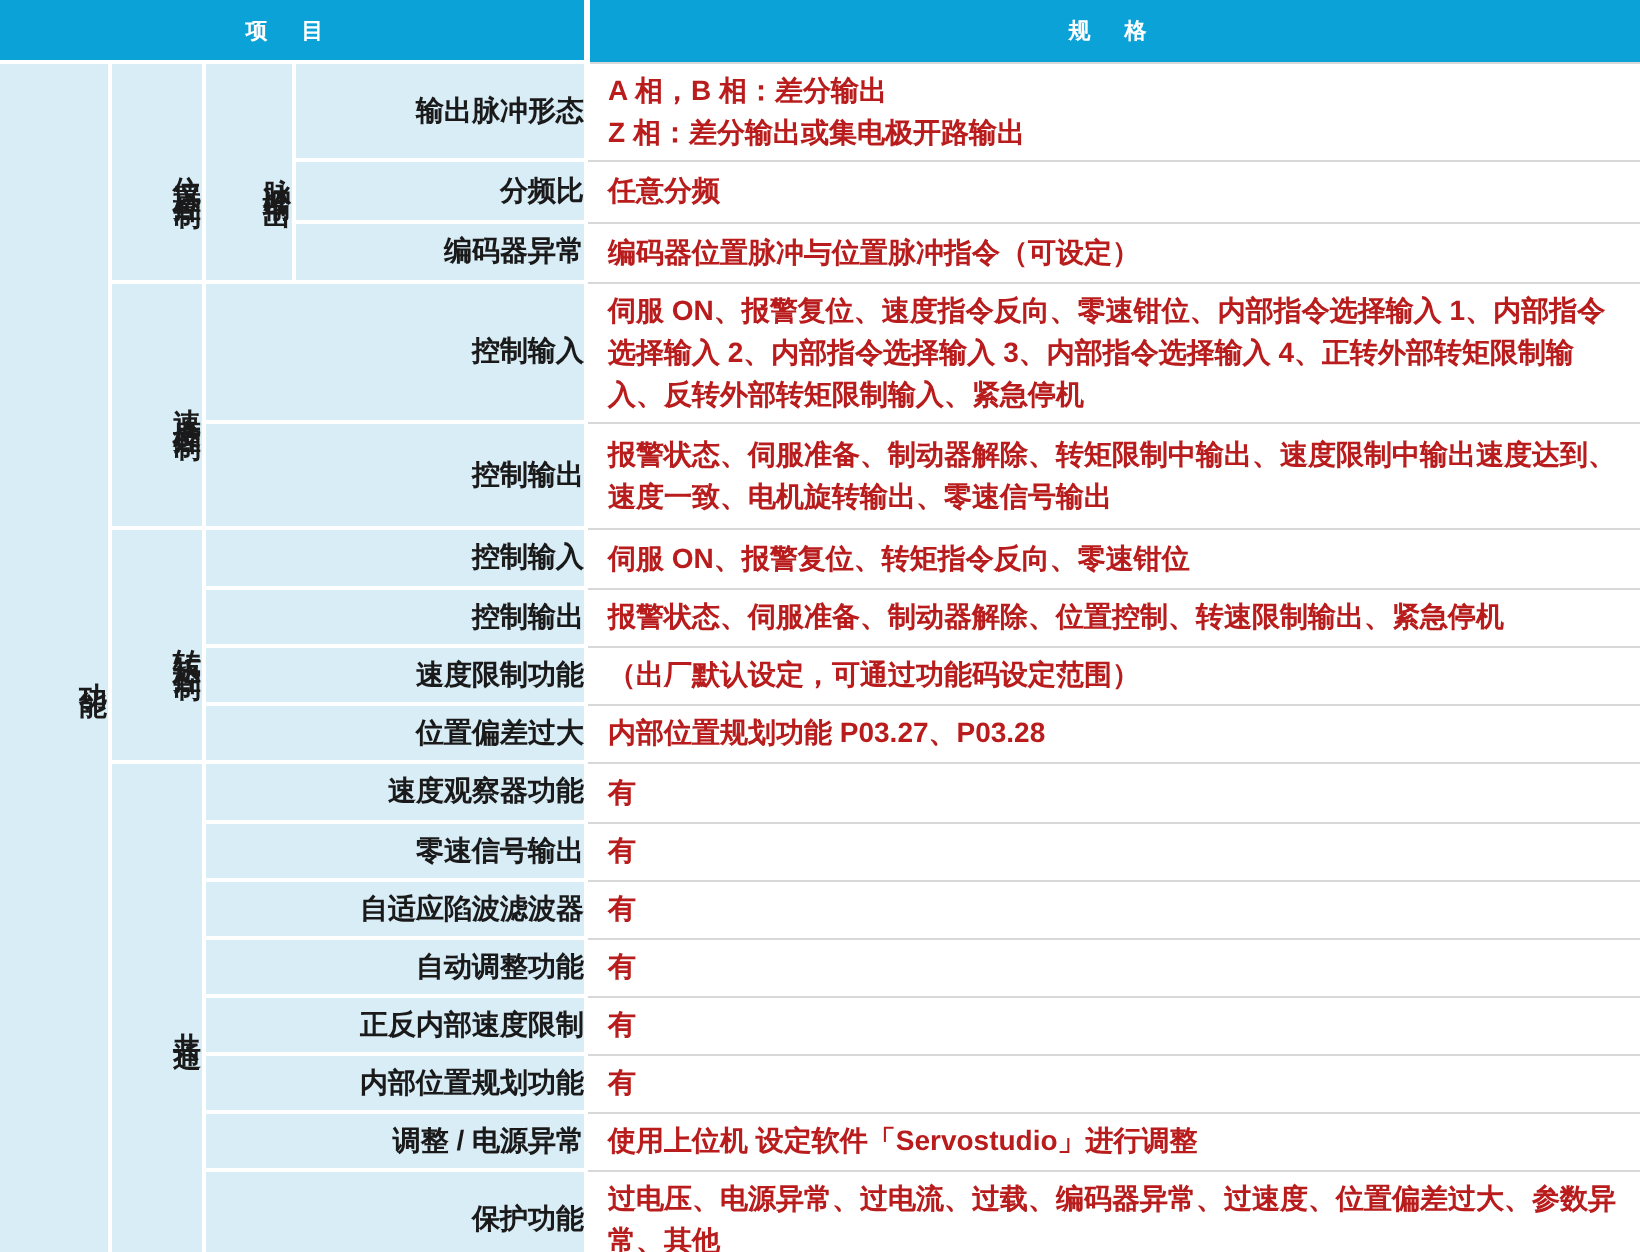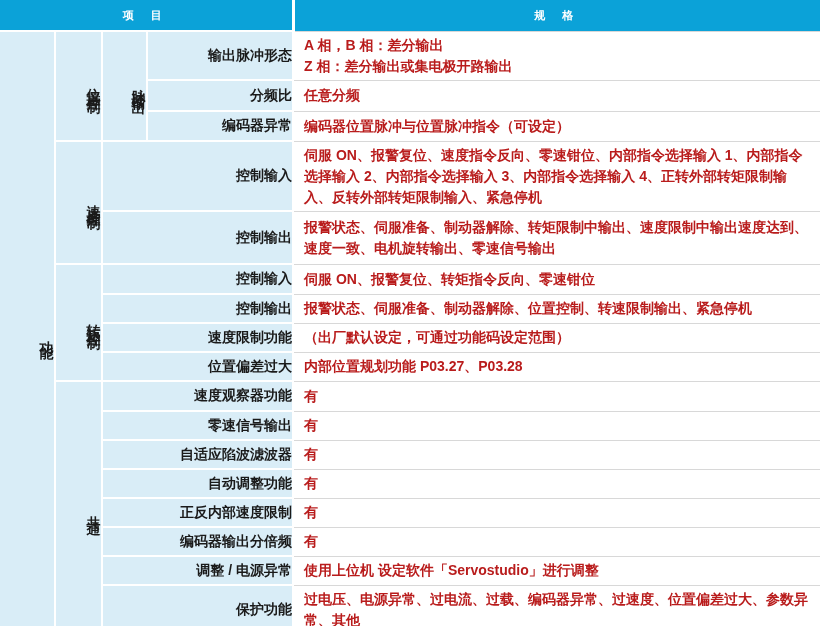--- a/index.html
+++ b/index.html
@@ -133,21 +133,21 @@
     </tr>
     <tr style="height:29px">
       <td class="bcell" colspan="2">自动调整功能</td>
       <td class="spec">有</td>
     </tr>
     <tr style="height:29px">
       <td class="bcell" colspan="2">正反内部速度限制</td>
       <td class="spec">有</td>
     </tr>
     <tr style="height:29px">
-      <td class="bcell" colspan="2">编码器输出分倍频</td>
+      <td class="bcell" colspan="2">内部位置规划功能</td>
       <td class="spec">有</td>
     </tr>
     <tr style="height:29px">
       <td class="bcell" colspan="2">调整 / 电源异常</td>
       <td class="spec">使用上位机 设定软件「Servostudio」进行调整</td>
     </tr>
     <tr style="height:44px">
       <td class="bcell" colspan="2">保护功能</td>
       <td class="spec">过电压、电源异常、过电流、过载、编码器异常、过速度、位置偏差过大、参数异常、其他</td>
     </tr>

